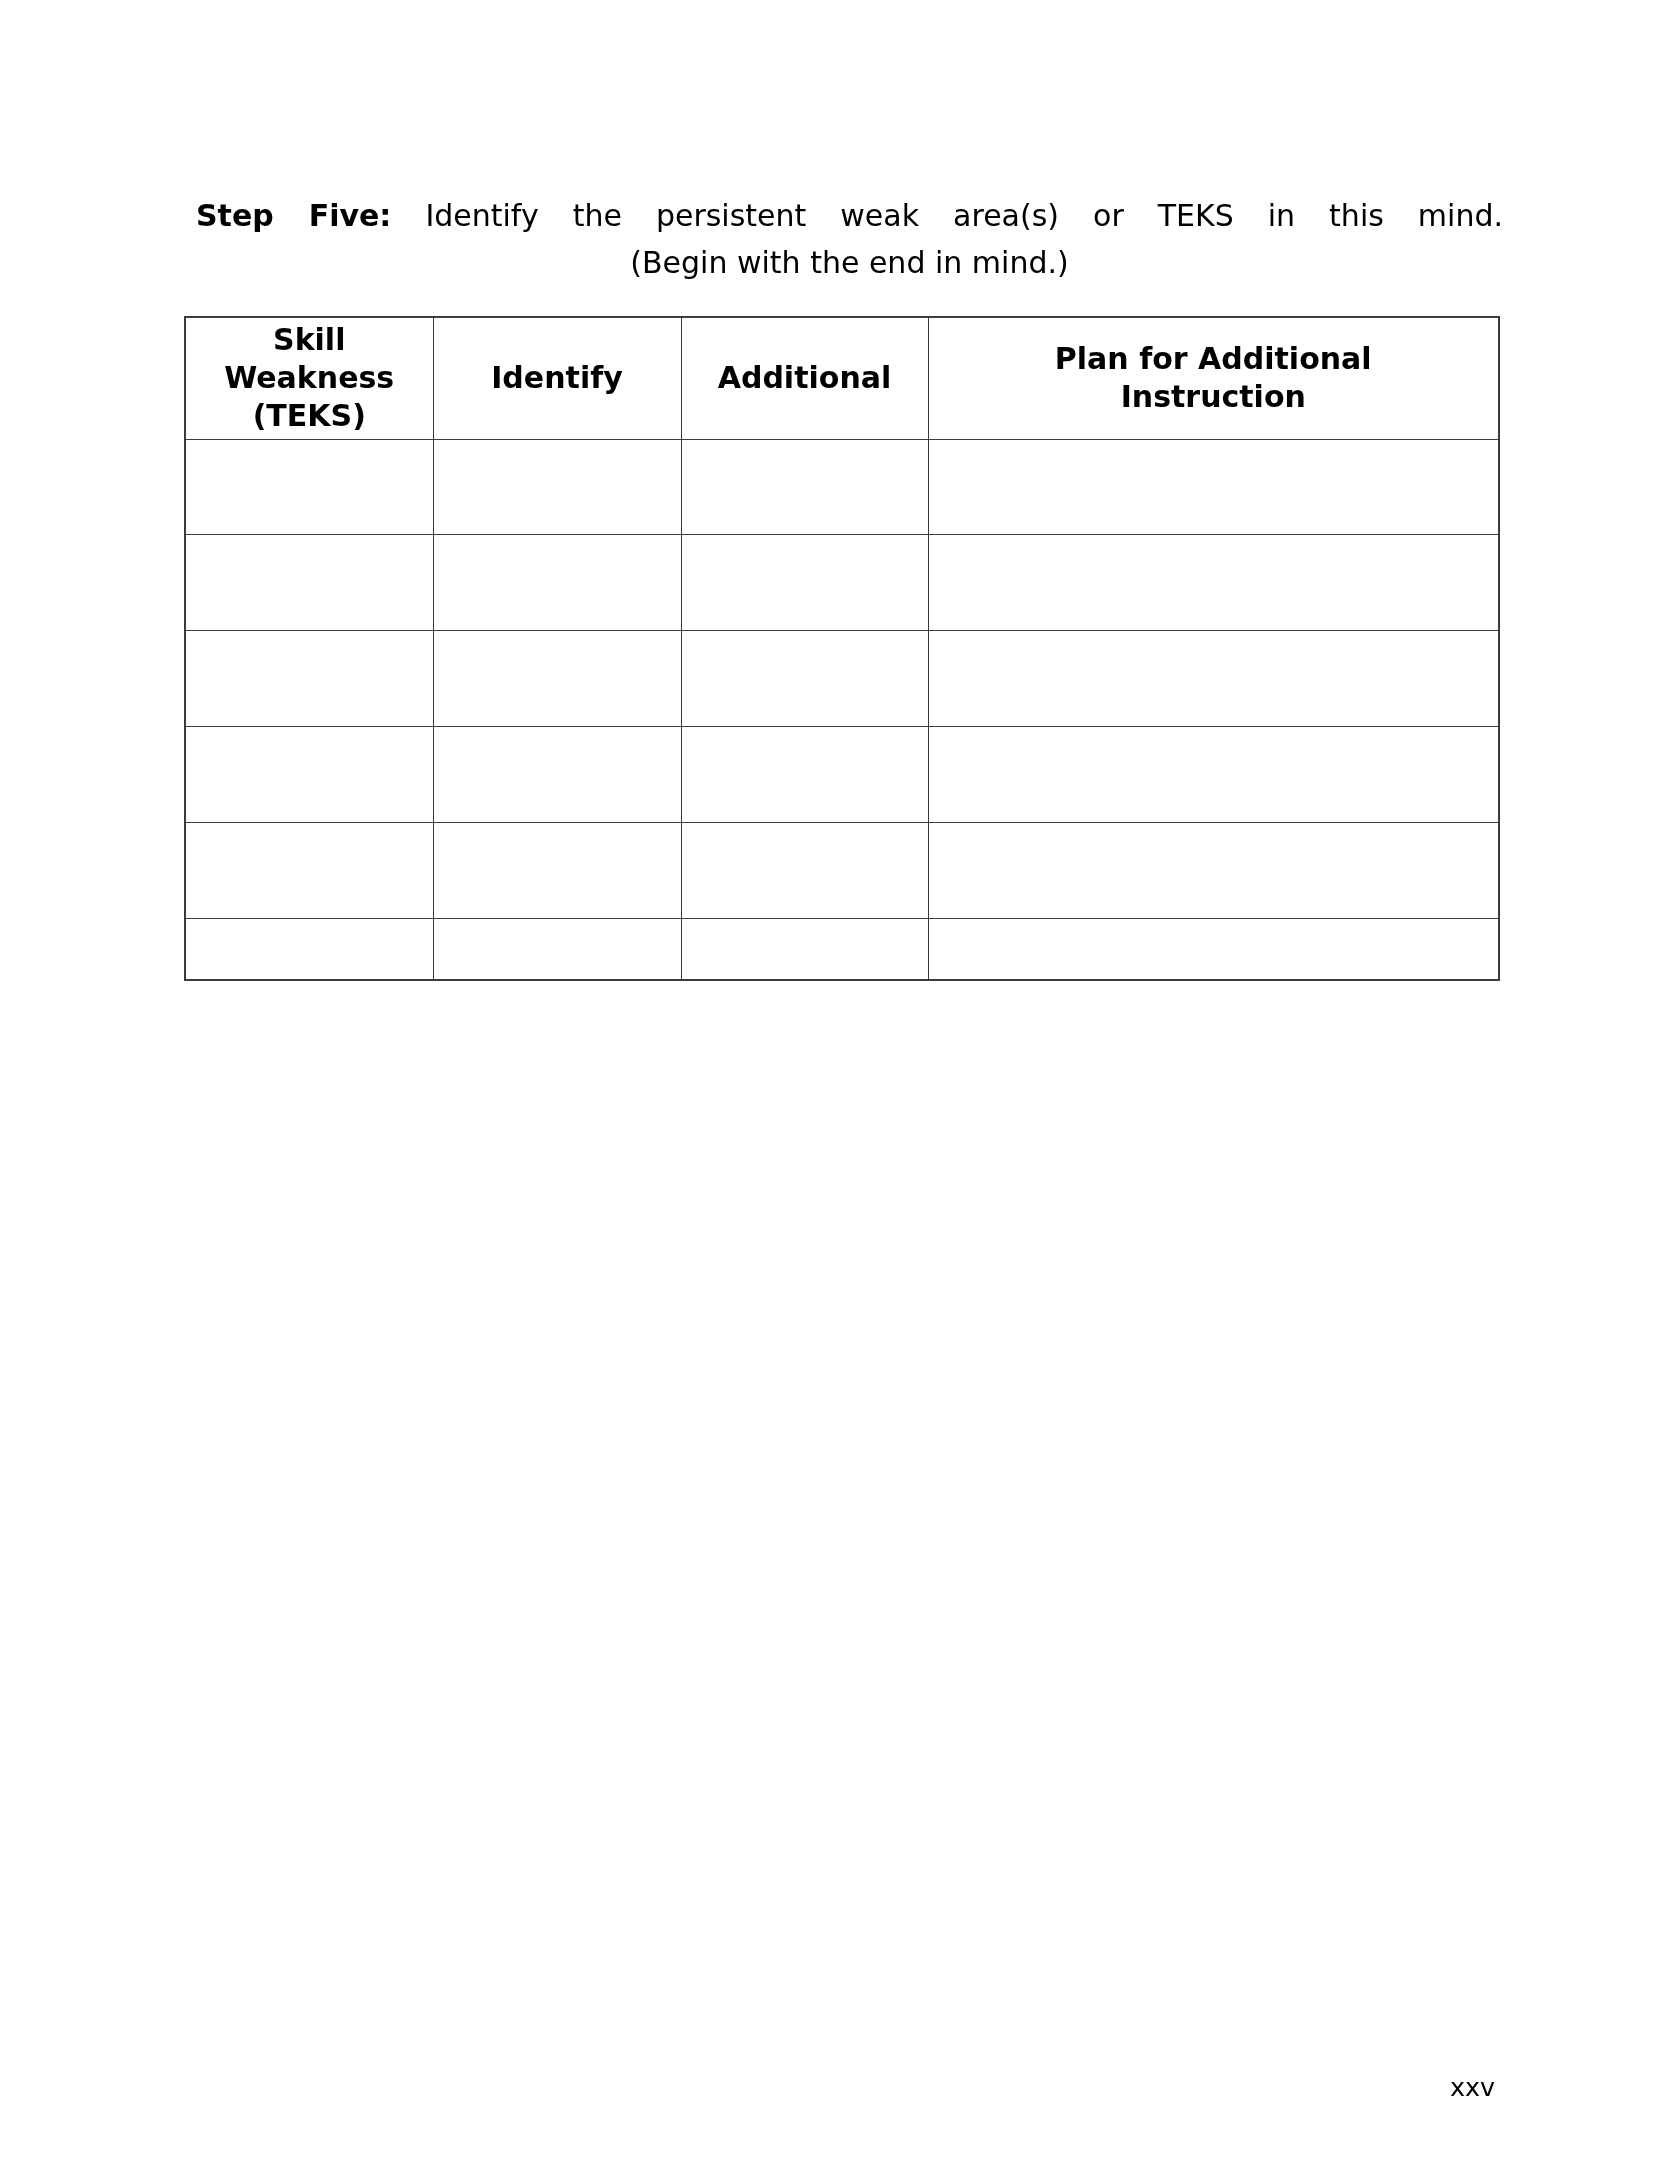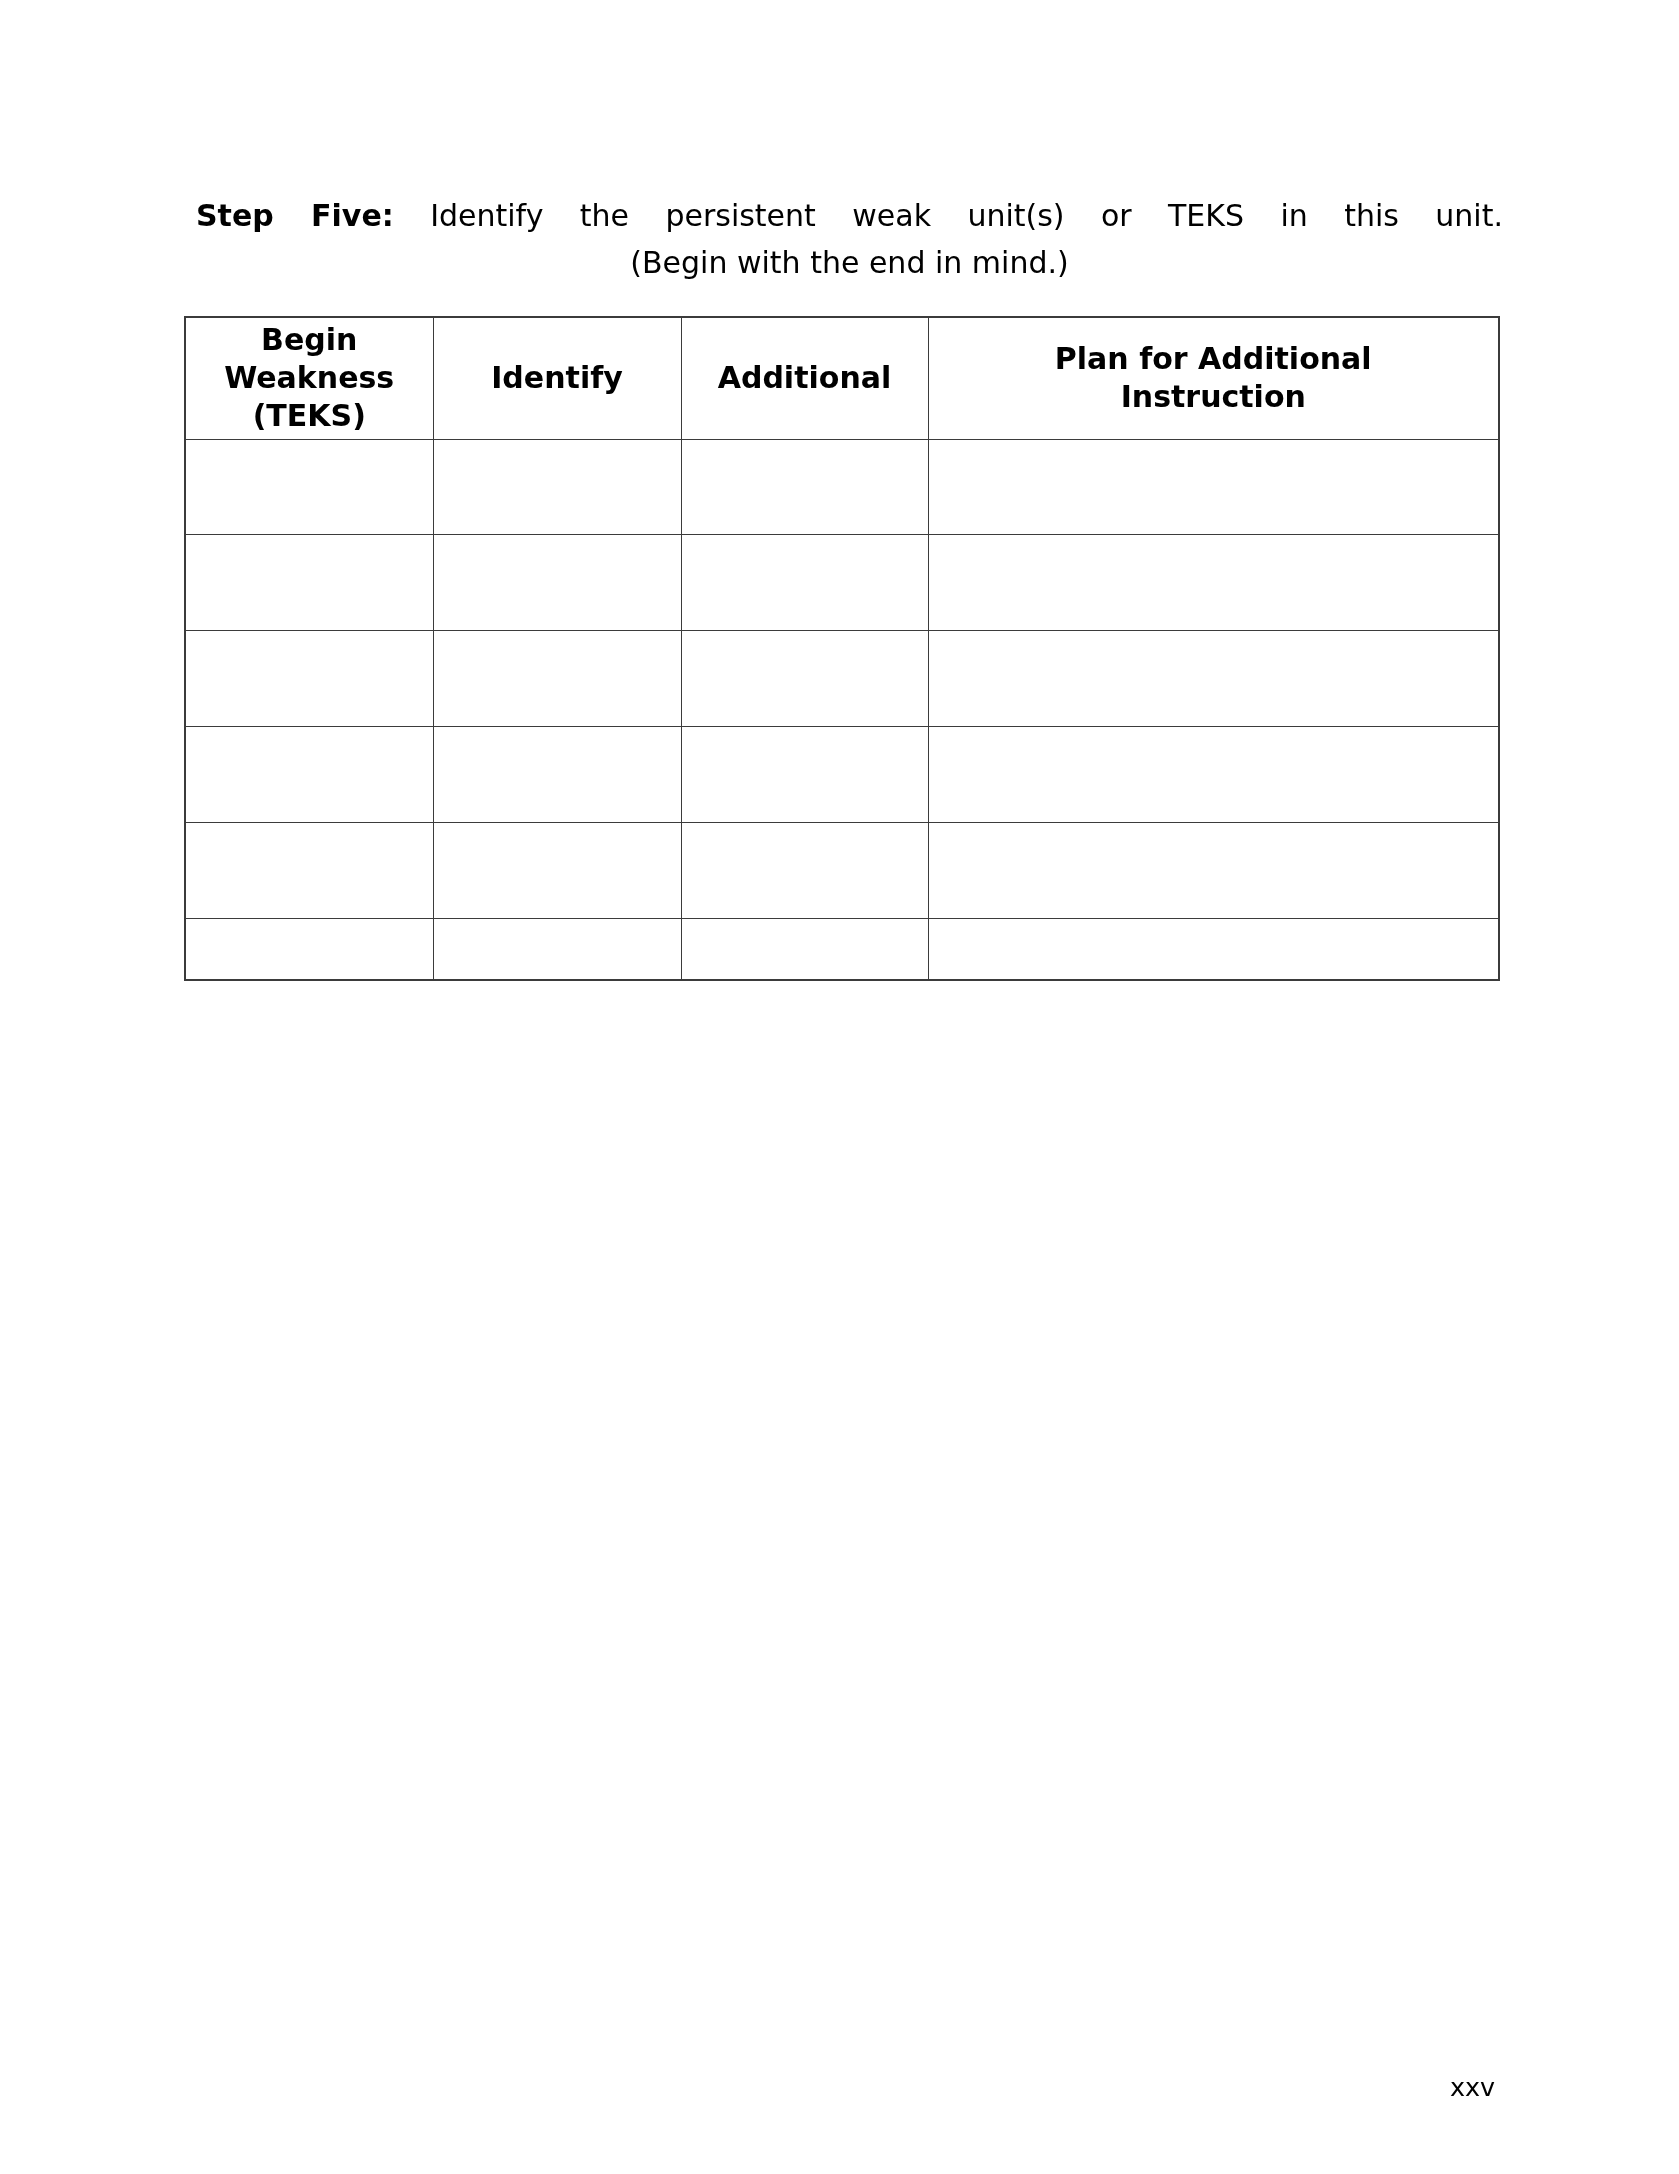--- a/index.html
+++ b/index.html
@@ -85,37 +85,37 @@
     color: #000000;
     text-align: right;
   }
 </style>
 </head>
 <body>
 
 <div class="heading">
   <div class="heading-line1">
     <span class="bold">Step Five:</span>
-    <span>Identify the persistent weak unit(s) or TEKS in this unit.</span>
+    <span>Identify the persistent weak area(s) or TEKS in this mind.</span>
   </div>
   <div class="heading-line2">(Begin with the end in mind.)</div>
 </div>
 
 <div class="table-wrap">
   <table class="step-table">
     <colgroup>
       <col style="width:248px">
       <col style="width:248px">
       <col style="width:247px">
       <col style="width:571px">
     </colgroup>
     <thead>
       <tr>
         <th>
-          <div class="hdr-inner hdr-col1">Begin Weakness (TEKS)</div>
+          <div class="hdr-inner hdr-col1">Skill Weakness (TEKS)</div>
         </th>
         <th>
           <div class="hdr-inner">Identify</div>
         </th>
         <th>
           <div class="hdr-inner">Additional</div>
         </th>
         <th>
           <div class="hdr-inner hdr-col4">Plan for Additional Instruction</div>
         </th>

